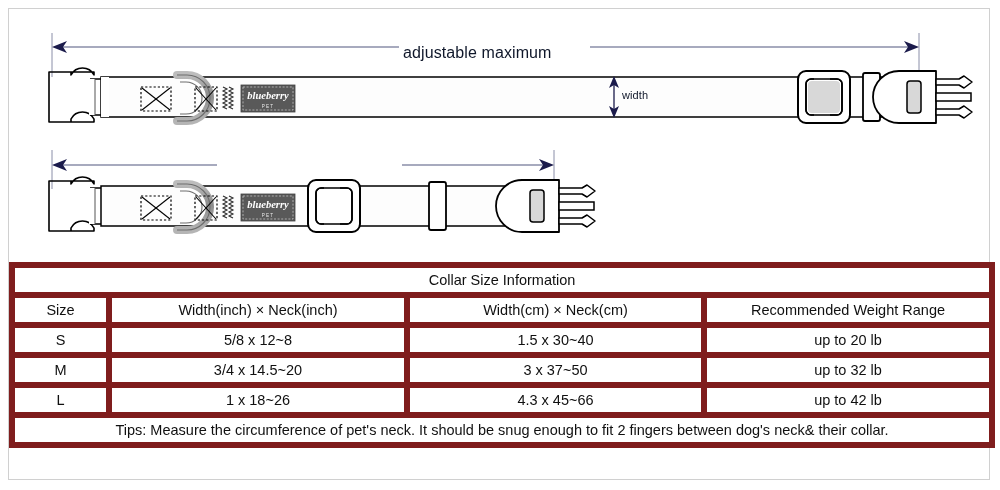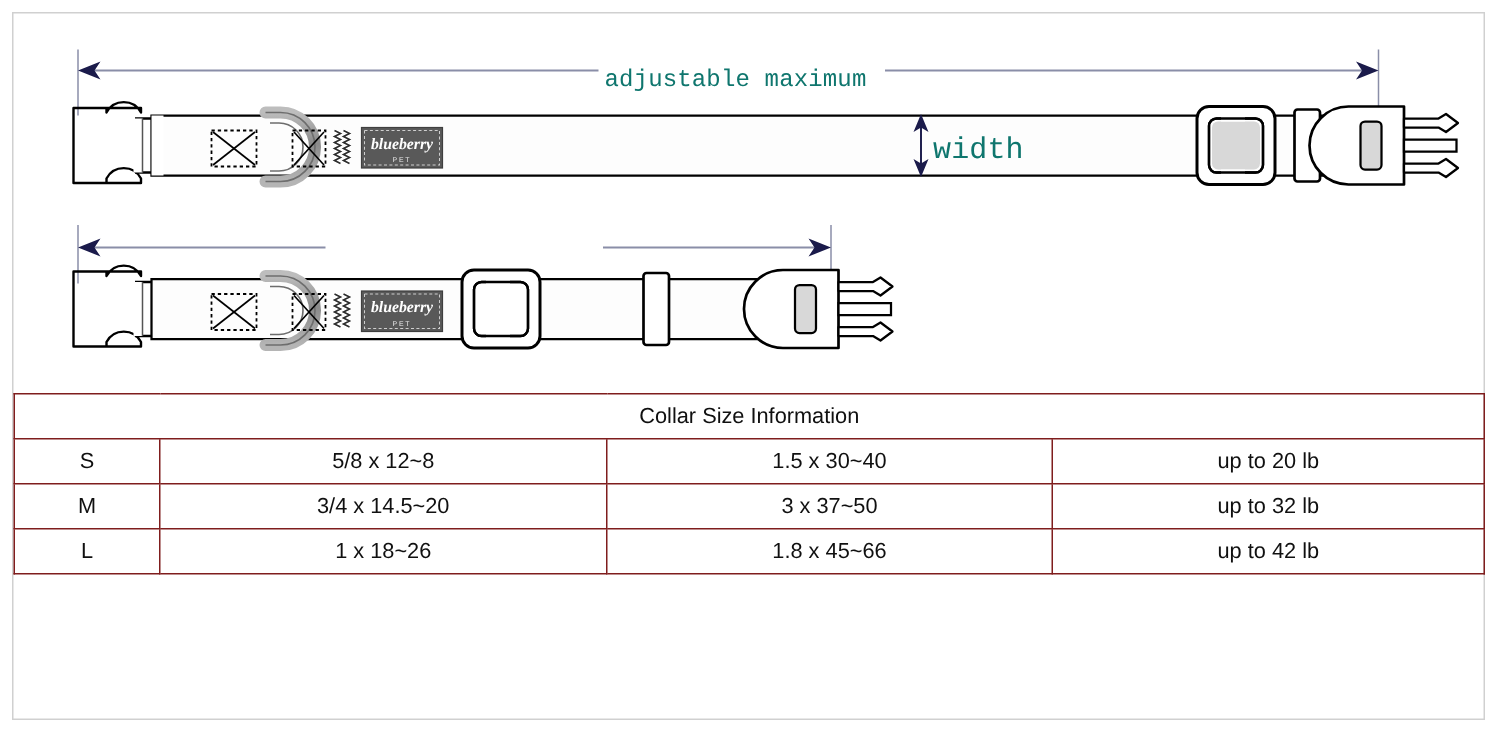--- a/index.html
+++ b/index.html
@@ -35,45 +35,45 @@
     width: 980px;
     height: 250px;
   }
   .diagram-svg {
     position: absolute;
     left: 0;
     top: 0;
   }
   .dim-label {
     position: absolute;
-    color: #0f766e;
+    color: #0f172a;
     font-size: 16px;
-    font-family: Liberation Mono, monospace;
+    font-family: Liberation Sans, sans-serif;
     white-space: nowrap;
     letter-spacing: 0.1px;
   }
   #label-max { left: 394px; top: 35px; }
   #label-min { left: 212px; top: 153px; }
-  #label-width { left: 613px; top: 80px; font-size: 20px; }
+  #label-width { left: 613px; top: 80px; font-size: 11px; }
 
   
   .table-wrap {
     position: absolute;
     left: 9px;
     top: 262px;
     width: 980px;
   }
   table.size-table {
     border-collapse: collapse;
     width: 980px;
     table-layout: fixed;
     font-family: "Liberation Sans", sans-serif;
   }
   table.size-table td {
-    border: 1px solid #7f1d1d;
+    border: 6px solid #7f1d1d;
     color: #101010;
     font-size: 14.5px;
     text-align: center;
     height: 30px;
     padding: 0 4px;
     box-sizing: border-box;
   }
   td.title-cell {
     text-align: left;
     padding-left: 12px;
@@ -272,34 +272,43 @@
         <col class="c0">
           <col class="c1">
           <col class="c2">
           <col class="c3">
       </colgroup>
       <tbody>
         <tr>
           <td class="title-cell" colspan="4">Collar Size Information</td>
         </tr>
         <tr>
+          <td>Size</td>
+          <td>Width(inch)  ×  Neck(inch)</td>
+          <td>Width(cm)  ×  Neck(cm)</td>
+          <td>Recommended Weight Range</td>
+        </tr>
+        <tr>
           <td>S</td>
           <td>5/8 x 12~8</td>
           <td>1.5 x 30~40</td>
           <td>up to 20 lb</td>
         </tr>
         <tr>
           <td>M</td>
           <td>3/4 x 14.5~20</td>
           <td>3 x 37~50</td>
           <td>up to 32 lb</td>
         </tr>
         <tr>
           <td>L</td>
           <td>1 x 18~26</td>
-          <td>1.8 x 45~66</td>
+          <td>4.3 x 45~66</td>
           <td>up to 42 lb</td>
+        </tr>
+        <tr>
+          <td class="tips-cell" colspan="4">Tips: Measure the circumference of pet's neck. It should be snug enough to fit 2 fingers between dog's neck&amp; their collar.</td>
         </tr>
       </tbody>
     </table>
   </div>
 
 </div>
 
 </body></html>

